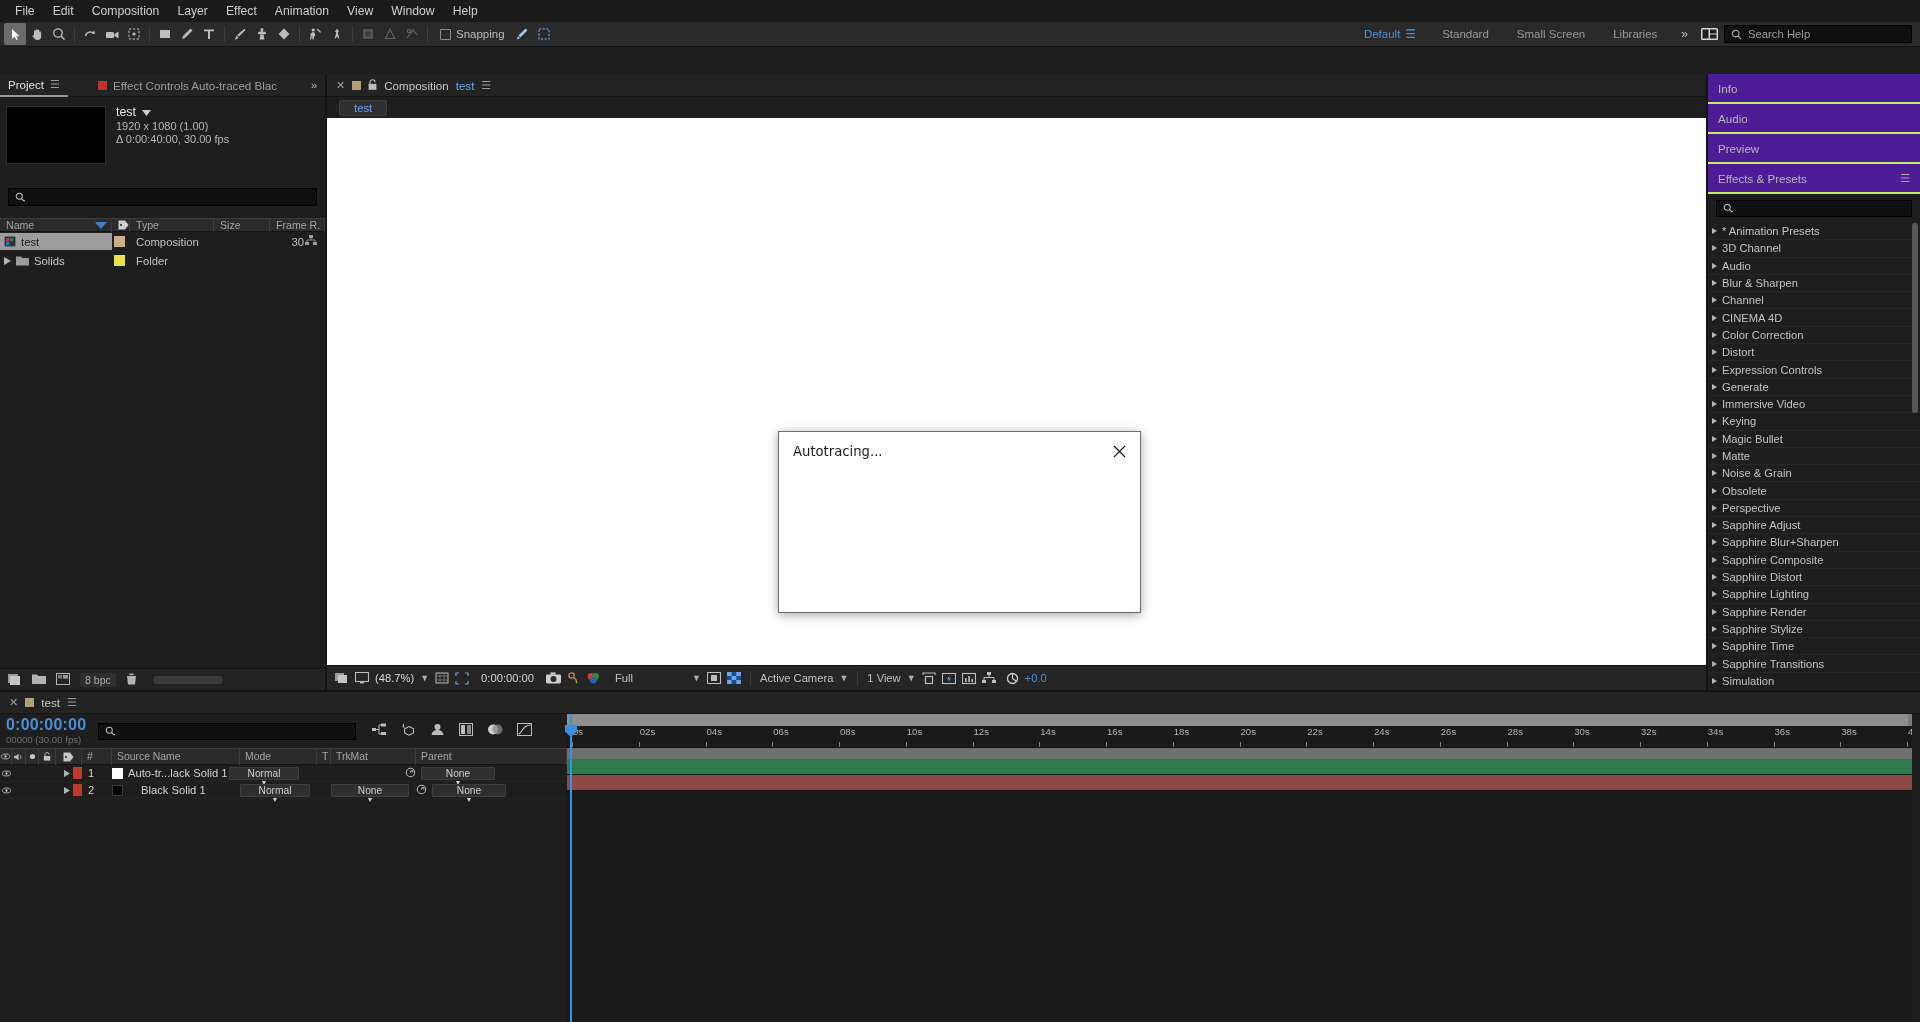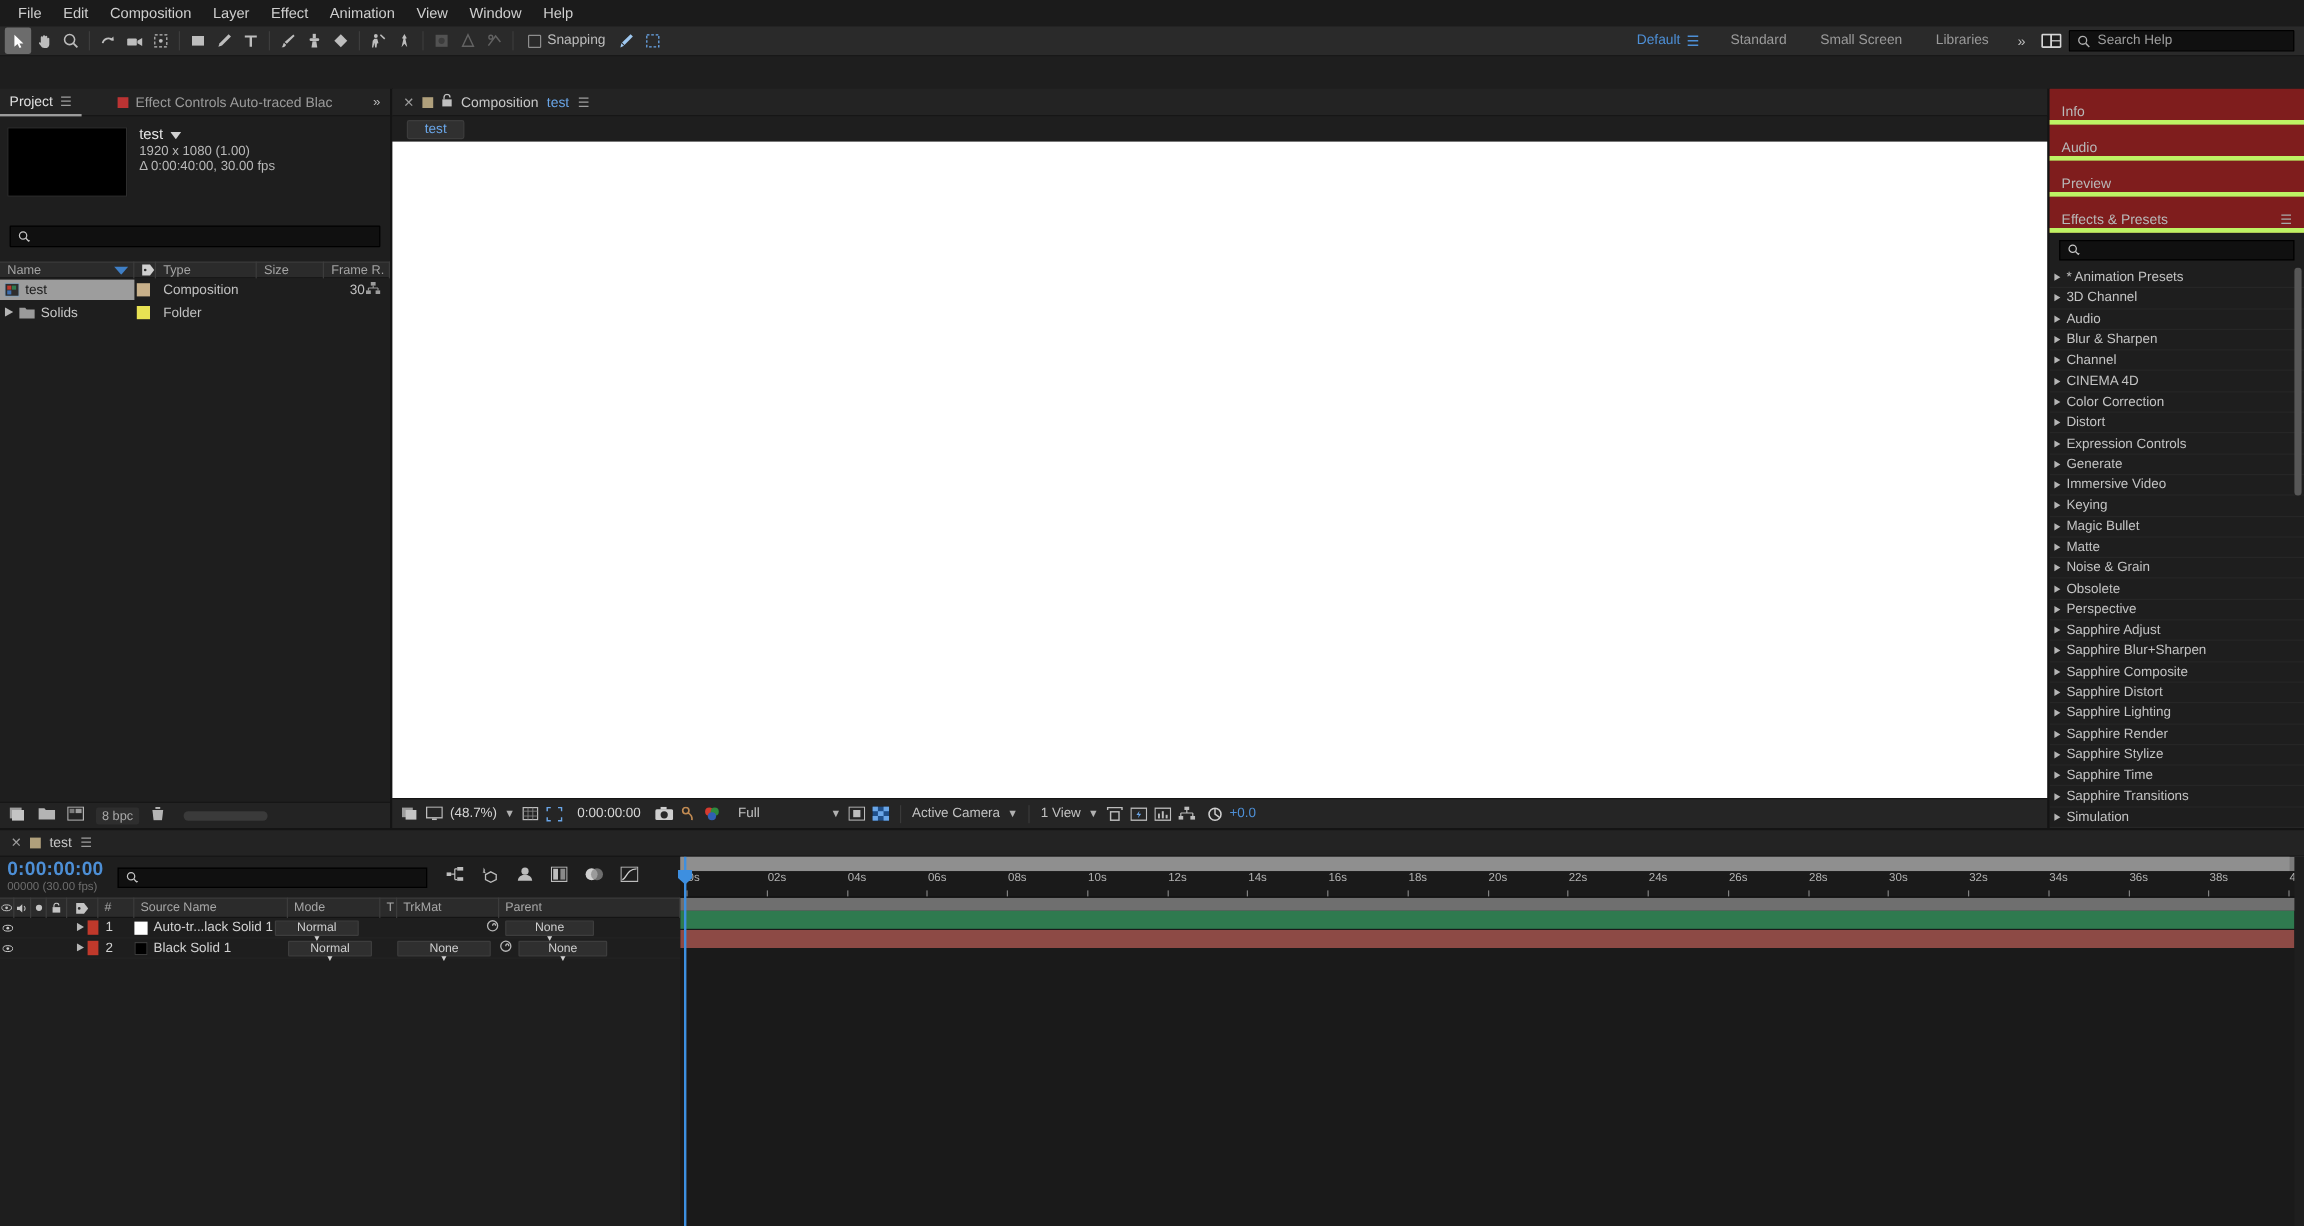--- a/index.html
+++ b/index.html
@@ -110,22 +110,22 @@
   .cbb{ display:flex;align-items:center;justify-content:center;color:#bdbdbd;height:25px;}
   .zoomsel,.qualsel,.camsel,.viewsel{ display:flex;align-items:center;gap:6px; }
   .dd{ font-size:9px;color:#b0b0b0; }
   .tcode{ color:#d6d6d6; }
   .vsep{ width:1px;height:15px;background:#3a3a3a;margin:0 3px;}
   .plus00{ color:#4d8fd6;}
   .qualbox{ width:66px; }
 
   
   .right-col{ width:212px; background:#1e1e1e; display:flex;flex-direction:column; }
-  .rpanel{ height:30px; border-bottom:4px solid #bef264; display:flex;align-items:flex-end;padding:0 10px;
-    font-size:11.6px;color:#b9b9b9; background:#7f1d1d;}
+  .rpanel{ height:30px; border-bottom:2px solid #bef264; display:flex;align-items:center;padding:0 10px;
+    font-size:11.6px;color:#b9b9b9; background:#4c1d95;}
   .rpanel .hm{ margin-left:auto;font-size:11px;color:#a8a8a8;}
   .ep-search{ margin:6px 8px; height:17px;background:#101010;border:1px solid #000;display:flex;align-items:center;padding:0 6px;}
   .ep-list{ flex:1; overflow:hidden; position:relative;}
   .ep-item{ height:17.3px; display:flex;align-items:center;gap:5px;padding-left:4px;
     font-size:11.2px;color:#c4c4c4; border-bottom:1px solid #262626;}
   .tri{ width:0;height:0;border-left:5px solid #b5b5b5;border-top:3.5px solid transparent;border-bottom:3.5px solid transparent;}
   .scroll-r{ position:absolute; right:2px; top:0; width:6px; height:190px; background:#575757;border-radius:3px;}
 
   
   .timeline{ position:absolute;left:0;right:0;top:690px;bottom:0;background:#1e1e1e;border-top:2px solid #141414;}
@@ -882,21 +882,21 @@
         <div class="lcell" style="width:13px"></div>
         <div class="lcell" style="width:17px"></div>
         <div class="lcell" style="width:26px;justify-content:flex-end;gap:3px">
           <span>
             <svg width="6" height="7" viewBox="0 0 6 7">
                 <path d="M0 0 L6 3.5 L0 7Z" fill="#b5b5b5"></path>
               </svg></span>
           <span class="selcolor"></span>
         </div>
         <div class="lcell" style="width:30px;padding-left:6px">2</div>
-        <div class="lcell" style="width:128px;gap:5px">
+        <div class="lcell" style="width:128px;gap:18px">
           <span class="swatch" style="background:#000000;border:1px solid #3a3a3a"></span>
           <span>Black Solid 1</span>
         </div>
         <div class="lcell" style="width:77px">
           <div class="ddbox" style="width:70px">
             <span>Normal</span>
             <span style="font-size:7px">▼</span>
           </div>
         </div>
         <div class="lcell" style="width:14px"></div>
@@ -973,14 +973,22 @@
         <div class="bar green" id="bar1" style="width: 1345px;"></div>
         <div class="bar red" id="bar2" style="width: 1345px;"></div>
       </div>
       <div class="cti" id="cti" style="left: 3px;">
         <div class="cti-head"></div>
       </div>
     </div>
     <div class="tl-vscroll"></div>
   </div>
 
+  <div class="modal">
+    <div class="modal-title">Autotracing...</div>
+    <div class="modal-close">
+      <svg width="13" height="13" viewBox="0 0 13 13">
+          <path d="M1 1 L12 12 M12 1 L1 12" stroke="#1a1a1a" stroke-width="1.2"></path>
+        </svg>
+    </div>
+  </div>
 
 </div>
 
 </body></html>

